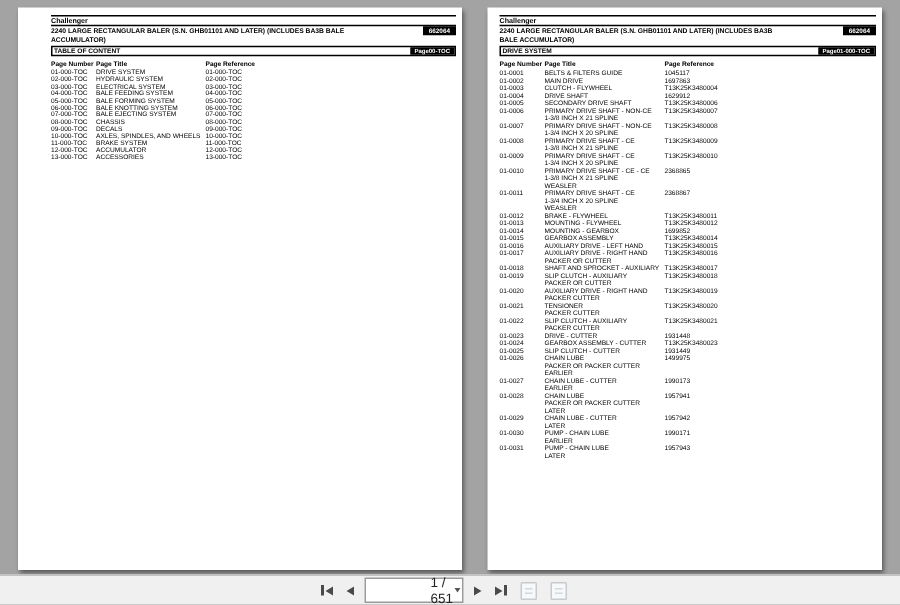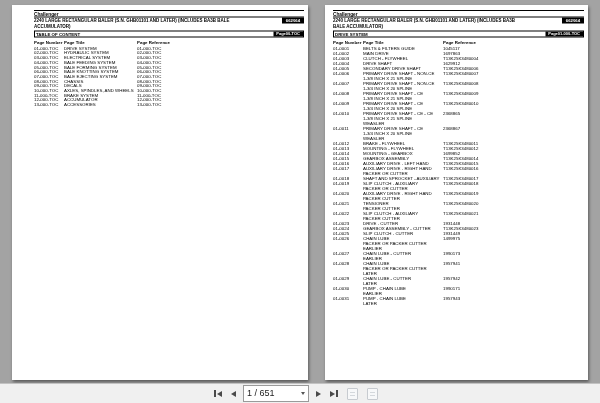--- a/index.html
+++ b/index.html
@@ -49,21 +49,21 @@
   .nav-group { position:absolute; left:212px; top:0; height:19px; display:flex; align-items:center; gap:5px; }
   .tb-btn { display:flex; align-items:center; gap:1px; height:14px; padding:0 2px;
             background:transparent; border:0; cursor:default; }
   .tri-l { width:0; height:0; border-top:3.5px solid transparent; border-bottom:3.5px solid transparent;
            border-right:5.5px solid #4a4a4a; }
   .tri-r { width:0; height:0; border-top:3.5px solid transparent; border-bottom:3.5px solid transparent;
            border-left:5.5px solid #4a4a4a; }
   .vbar { width:2px; height:7px; background:#4a4a4a; }
 
   .page-combo { display:flex; align-items:center; width:66px; height:17px; background:#fff;
-                border:1px solid #9a9a9a; }
+                border:1px solid #9a9a9a;padding-left:40px; }
   .page-combo .val { flex:1; font-size:9px; color:#222; padding-left:3px; line-height:11px; }
   .combo-arrow { width:10px; height:100%; display:flex; align-items:center; justify-content:center; }
   .combo-arrow i { display:block; width:0; height:0; border-left:2.5px solid transparent;
                    border-right:2.5px solid transparent; border-top:3.5px solid #555; }
 
   .ghost-btn { width:11px; height:12px; border:1px solid #c7cbd0; background:#f7f8f9; border-radius:1px;
                position:relative; }
   .ghost-btn::before { content:""; position:absolute; left:2px; top:3px; right:2px; height:1px;
                        background:#d4d8dc; box-shadow:0 3px 0 #d4d8dc; }
 

